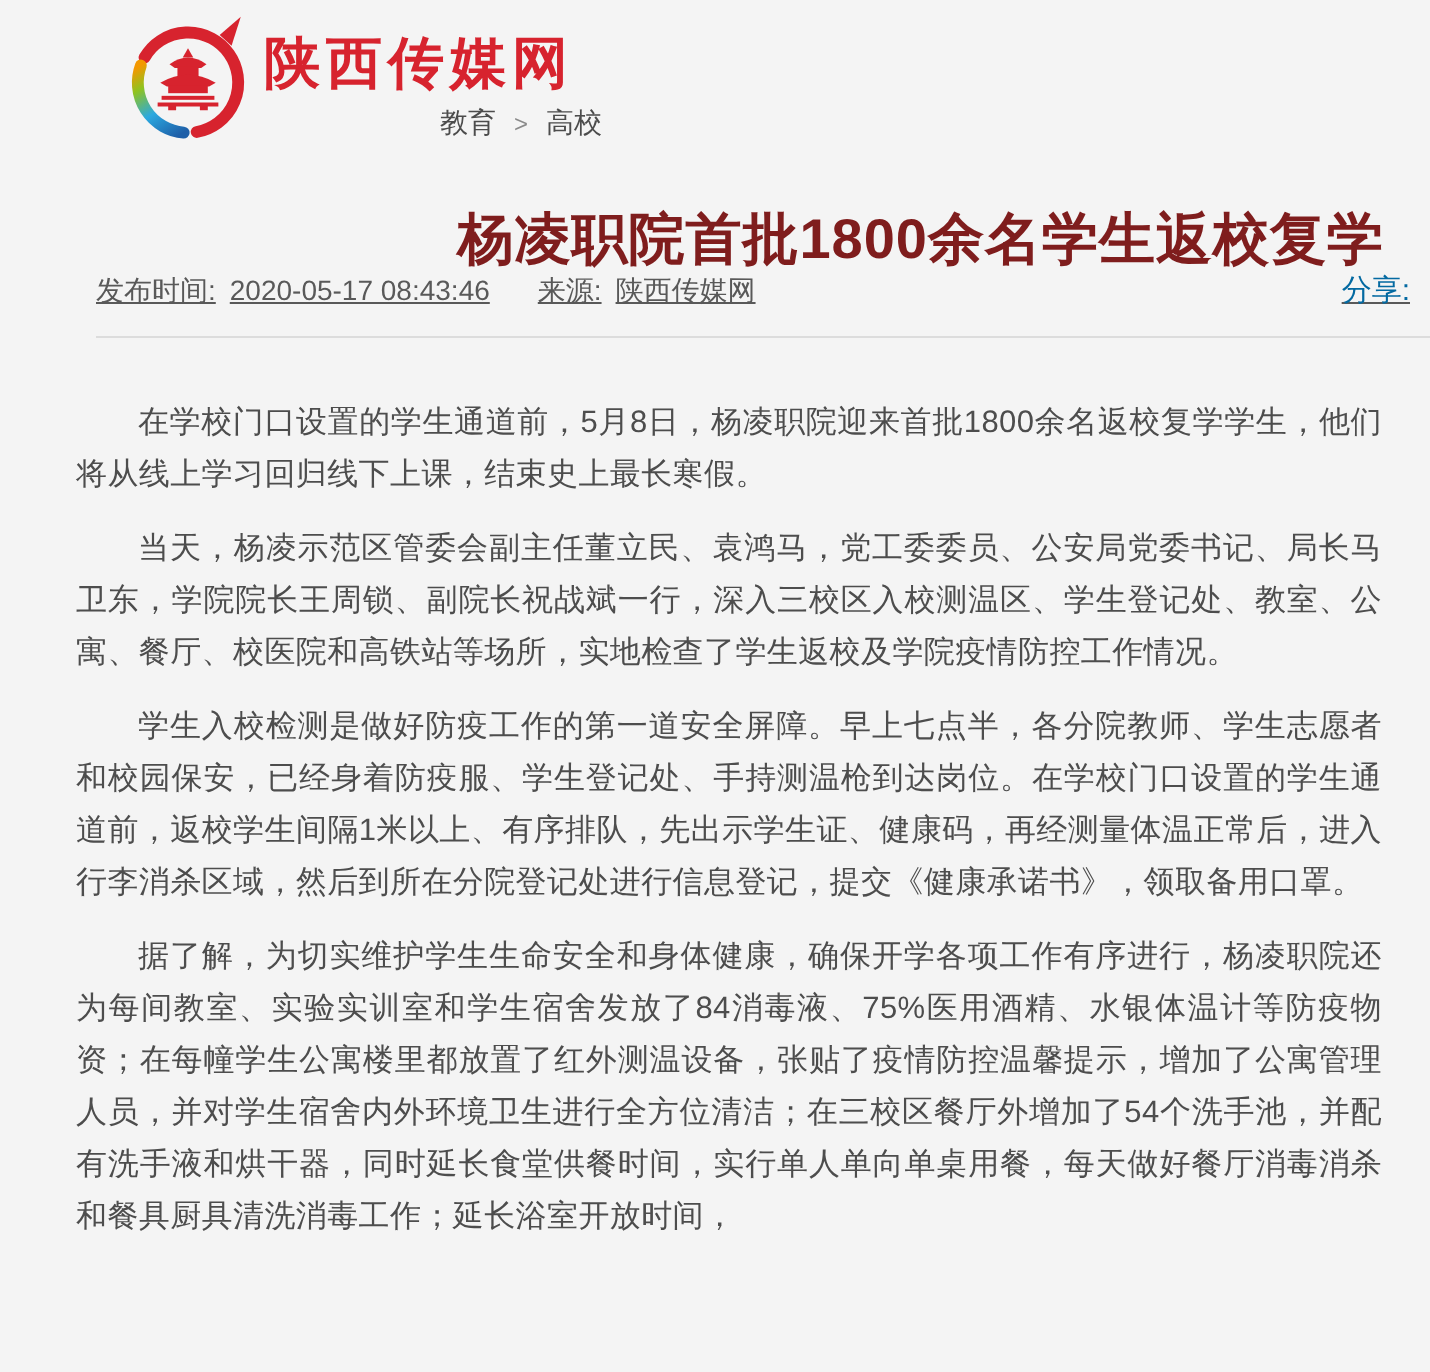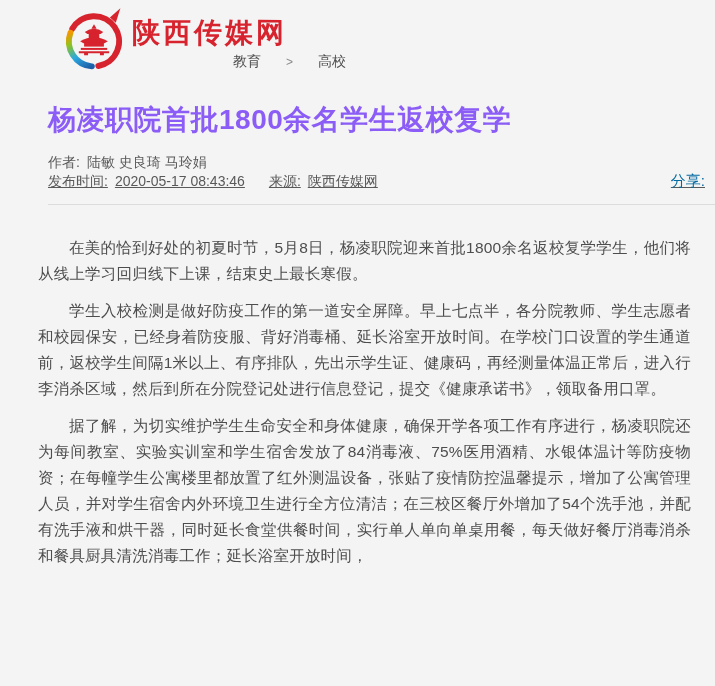--- a/index.html
+++ b/index.html
@@ -18,33 +18,33 @@
   .logo-text { display: flex; flex-direction: column; margin-left: 2px; margin-top: 12px; }
   .site-name {
     font-size: 28px; font-weight: bold; color: #d7232e;
     letter-spacing: 3px; line-height: 1; font-family: "Liberation Serif", serif;
   }
   .tagline {
     font-size: 9px; font-weight: bold; color: #d7232e;
     letter-spacing: 1px; margin-top: 6px; white-space: nowrap;
   }
   .breadcrumb {
-    position: absolute; left: 233px; top: 53px;
+    position: absolute; left: 220px; top: 53px;
     font-size: 14px; color: #4c4c4c;
-    display: flex; align-items: center; gap: 25px;
+    display: flex; align-items: center; gap: 9px;
   }
   .breadcrumb .crumb { cursor: pointer; }
   .breadcrumb .sep { color: #8a8a8a; font-size: 12px; }
 
   
   .article-head { padding: 0 10px 0 48px; }
   .title {
     margin: 24px 13px 0 0;
-    font-size: 28px; font-weight: bold; color: #8b5cf6;
-    line-height: 1.15; letter-spacing: 0.5px;
+    font-size: 28px; font-weight: bold; color: #7f1d1d;
+    line-height: 1.15; letter-spacing: 0.5px; text-align: right;
   }
   .author-row { margin-top: 18px; font-size: 14px; color: #595959; display: flex; gap: 7px; }
   .meta-row {
     margin-top: 0; display: flex; justify-content: space-between; align-items: center;
     font-size: 14px; color: #595959; text-decoration: underline;
   }
   .meta-left { display: flex; align-items: baseline; }
   .meta-left .value { margin-left: 7px; }
   .meta-left .source-label { margin-left: 24px; }
   .share-label { font-size: 15px; color: #0369a1; cursor: pointer; }
@@ -99,37 +99,34 @@
     <div class="breadcrumb">
       <span class="crumb">教育</span>
       <span class="sep">&gt;</span>
       <span class="crumb">高校</span>
     </div>
   </div>
 
   <div class="article-head">
     <h1 class="title">杨凌职院首批1800余名学生返校复学</h1>
 
-    <div class="author-row">
-      <span>作者:</span>
-      <span>陆敏 史良琦 马玲娟</span>
-    </div>
 
     <div class="meta-row">
       <div class="meta-left">
         <span>发布时间:</span>
         <span class="value">2020-05-17 08:43:46</span>
         <span class="source-label">来源:</span>
         <span class="value">陕西传媒网</span>
       </div>
       <div class="share-label">分享:</div>
     </div>
   </div>
 
   <hr class="divider">
 
   <div class="article-body">
-    <p>在美的恰到好处的初夏时节，5月8日，杨凌职院迎来首批1800余名返校复学学生，他们将从线上学习回归线下上课，结束史上最长寒假。</p>
-    <p>学生入校检测是做好防疫工作的第一道安全屏障。早上七点半，各分院教师、学生志愿者和校园保安，已经身着防疫服、背好消毒桶、延长浴室开放时间。在学校门口设置的学生通道前，返校学生间隔1米以上、有序排队，先出示学生证、健康码，再经测量体温正常后，进入行李消杀区域，然后到所在分院登记处进行信息登记，提交《健康承诺书》，领取备用口罩。</p>
+    <p>在学校门口设置的学生通道前，5月8日，杨凌职院迎来首批1800余名返校复学学生，他们将从线上学习回归线下上课，结束史上最长寒假。</p>
+    <p>当天，杨凌示范区管委会副主任董立民、袁鸿马，党工委委员、公安局党委书记、局长马卫东，学院院长王周锁、副院长祝战斌一行，深入三校区入校测温区、学生登记处、教室、公寓、餐厅、校医院和高铁站等场所，实地检查了学生返校及学院疫情防控工作情况。</p>
+    <p>学生入校检测是做好防疫工作的第一道安全屏障。早上七点半，各分院教师、学生志愿者和校园保安，已经身着防疫服、学生登记处、手持测温枪到达岗位。在学校门口设置的学生通道前，返校学生间隔1米以上、有序排队，先出示学生证、健康码，再经测量体温正常后，进入行李消杀区域，然后到所在分院登记处进行信息登记，提交《健康承诺书》，领取备用口罩。</p>
     <p>据了解，为切实维护学生生命安全和身体健康，确保开学各项工作有序进行，杨凌职院还为每间教室、实验实训室和学生宿舍发放了84消毒液、75%医用酒精、水银体温计等防疫物资；在每幢学生公寓楼里都放置了红外测温设备，张贴了疫情防控温馨提示，增加了公寓管理人员，并对学生宿舍内外环境卫生进行全方位清洁；在三校区餐厅外增加了54个洗手池，并配有洗手液和烘干器，同时延长食堂供餐时间，实行单人单向单桌用餐，每天做好餐厅消毒消杀和餐具厨具清洗消毒工作；延长浴室开放时间，</p>
   </div>
 
 </div>
 
 </body></html>

